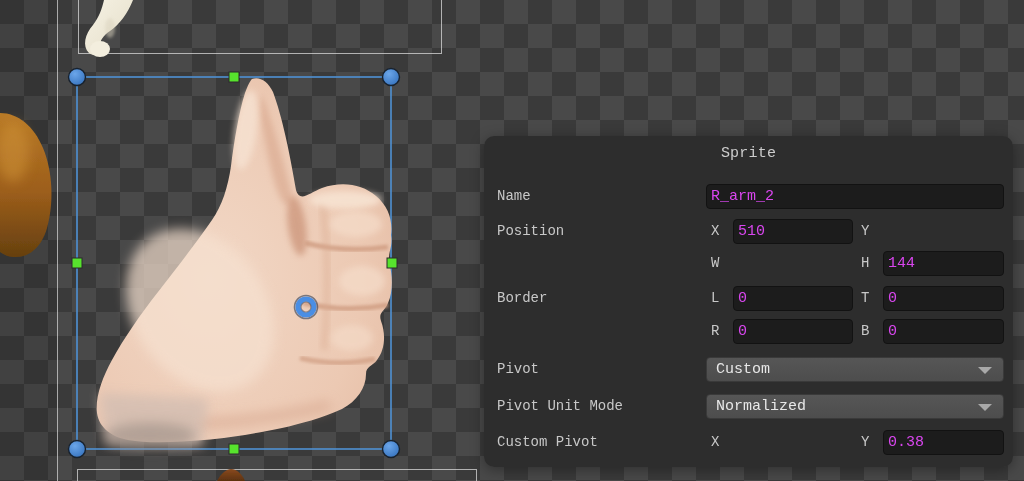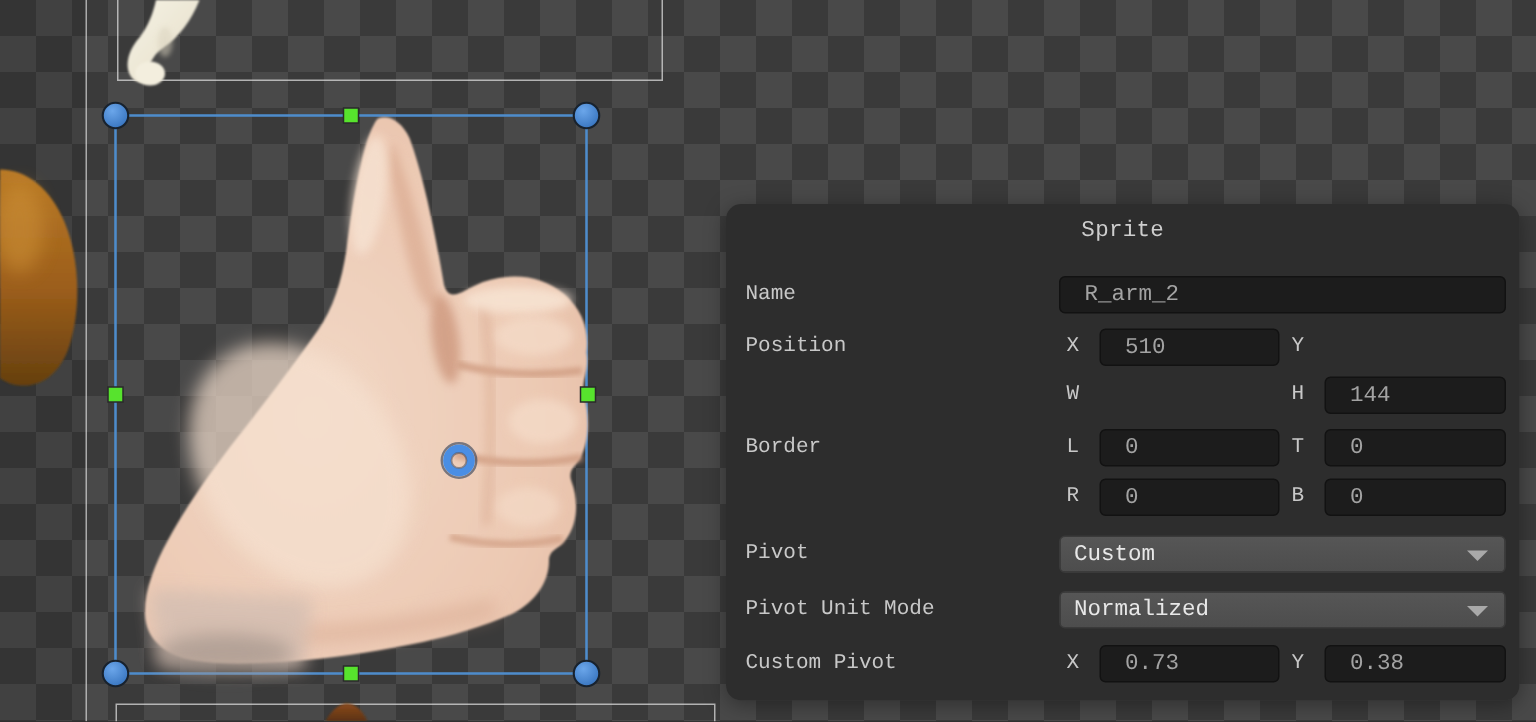--- a/index.html
+++ b/index.html
@@ -27,21 +27,21 @@
   }
   .panel-title{
     position:absolute;top:9px;left:0;width:100%;text-align:center;
     font-size:15px;color:#cdcdcd;letter-spacing:.2px;
   }
   .row-label{position:absolute;left:13px;height:25px;line-height:25px;font-size:14px;color:#c8c8c8;white-space:nowrap;text-align:center;}
   .widgets{position:absolute;left:222px;width:298px;height:25px;}
   .field{
     position:absolute;height:25px;box-sizing:border-box;
     background:#1c1c1c;border:1px solid #121212;border-radius:4px;
-    color:#a3a3a3;font-size:15px;line-height:23px;padding-left:16px;
+    color:#d946ef;font-size:15px;line-height:23px;padding-left:4px;
     white-space:nowrap;overflow:hidden;
   }
   .field.full{left:0;width:298px;}
   .field.f1{left:27px;width:120px;}
   .field.f2{left:177px;width:121px;}
   .pfx{position:absolute;width:22px;height:25px;line-height:25px;font-size:14px;color:#c8c8c8;}
   .pfx.p1{left:5px;}
   .pfx.p2{left:155px;}
   .dropdown{
     position:absolute;left:0;width:298px;height:25px;box-sizing:border-box;
@@ -229,18 +229,17 @@
 
     <div class="widgets" style="top:258px">
       <div class="dropdown">
         <span>Normalized</span>
         <span class="caret"></span>
       </div>
     </div>
 
     <div class="widgets" style="top:294px">
       <span class="pfx p1">X</span>
-      <div class="field f1">0.73</div>
       <span class="pfx p2">Y</span>
       <div class="field f2">0.38</div>
     </div>
   </div>
 </div>
 
 </body></html>

